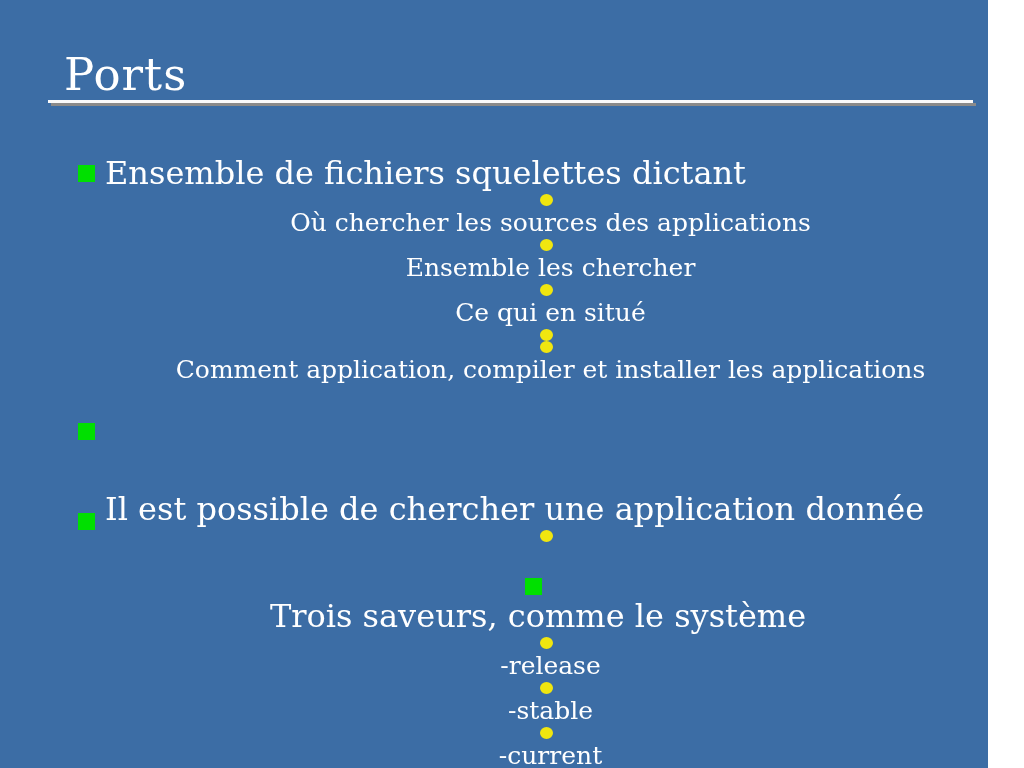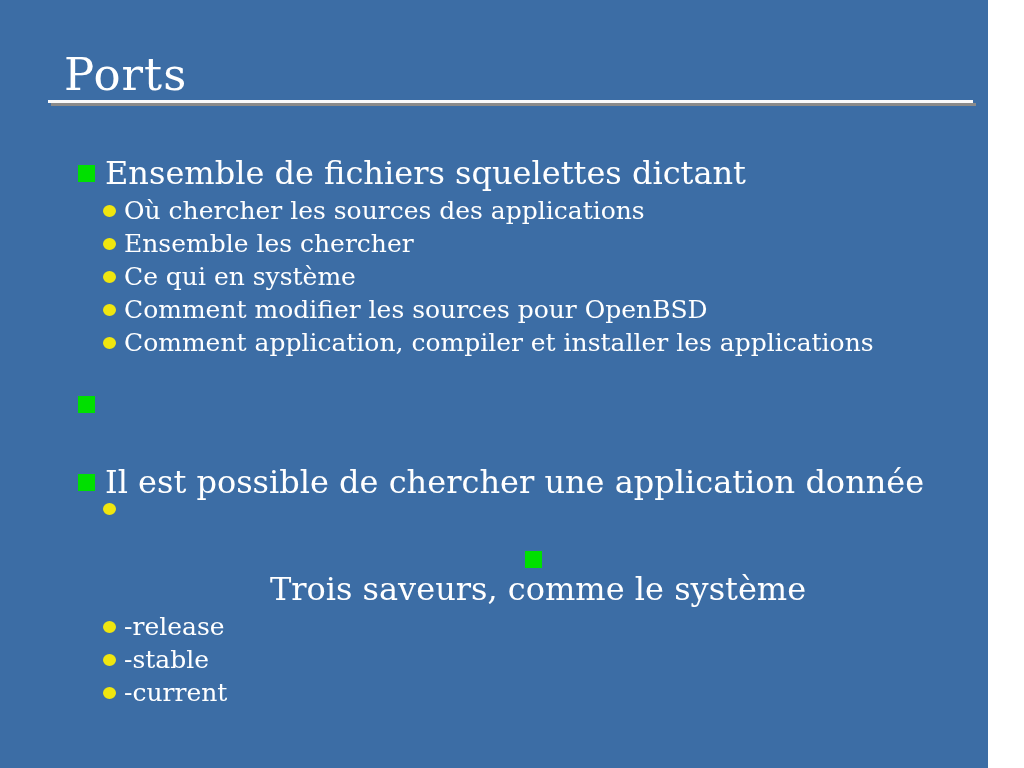--- a/index.html
+++ b/index.html
@@ -51,31 +51,32 @@
     margin-right: 10px;
     flex: none;
   }
   .l2 {
     display: flex;
     align-items: center;
     font-size: 25px;
     line-height: 33px;
     margin-left: 25px;
     white-space: nowrap;
+    flex-direction: column;
   }
   .dot {
     width: 13px;
     height: 12px;
     border-radius: 50%;
     background: var(--bullet-level2, #f0e60f);
     margin-right: 8px;
     flex: none;
   }
   .gap-a { margin-top: 37px; }
-  .gap-b { margin-top: 48px; }
+  .gap-b { margin-top: 48px; align-items: flex-end; }
   .gap-c { margin-top: 36px; flex-direction: column; }
 </style>
 </head>
 <body>
 
 <div class="slide">
 
   <h1 class="title">Ports</h1>
   <div class="rule"></div>
 
@@ -88,25 +89,24 @@
     <div class="l2">
       <span class="dot"></span>
       <span>Où chercher les sources des applications</span>
     </div>
     <div class="l2">
       <span class="dot"></span>
       <span>Ensemble les chercher</span>
     </div>
     <div class="l2">
       <span class="dot"></span>
-      <span>Ce qui en système</span>
+      <span>Ce qui en situé</span>
     </div>
     <div class="l2">
       <span class="dot"></span>
-      <span>Comment modifier les sources pour OpenBSD</span>
     </div>
     <div class="l2">
       <span class="dot"></span>
       <span>Comment application, compiler et installer les applications</span>
     </div>
 
     <div class="l1 gap-a">
       <span class="sq"></span>
     </div>
 

